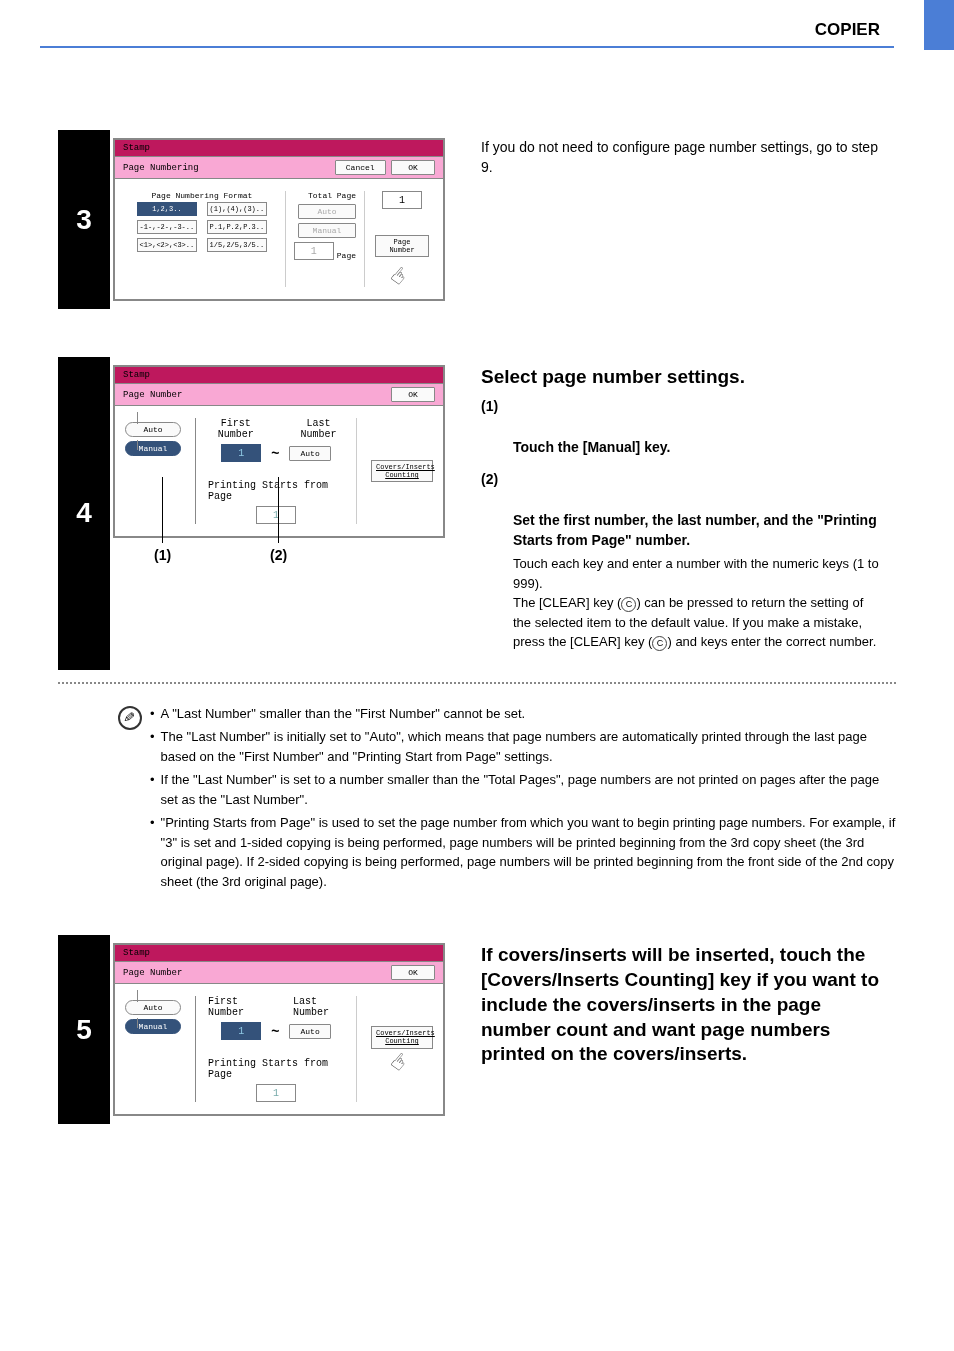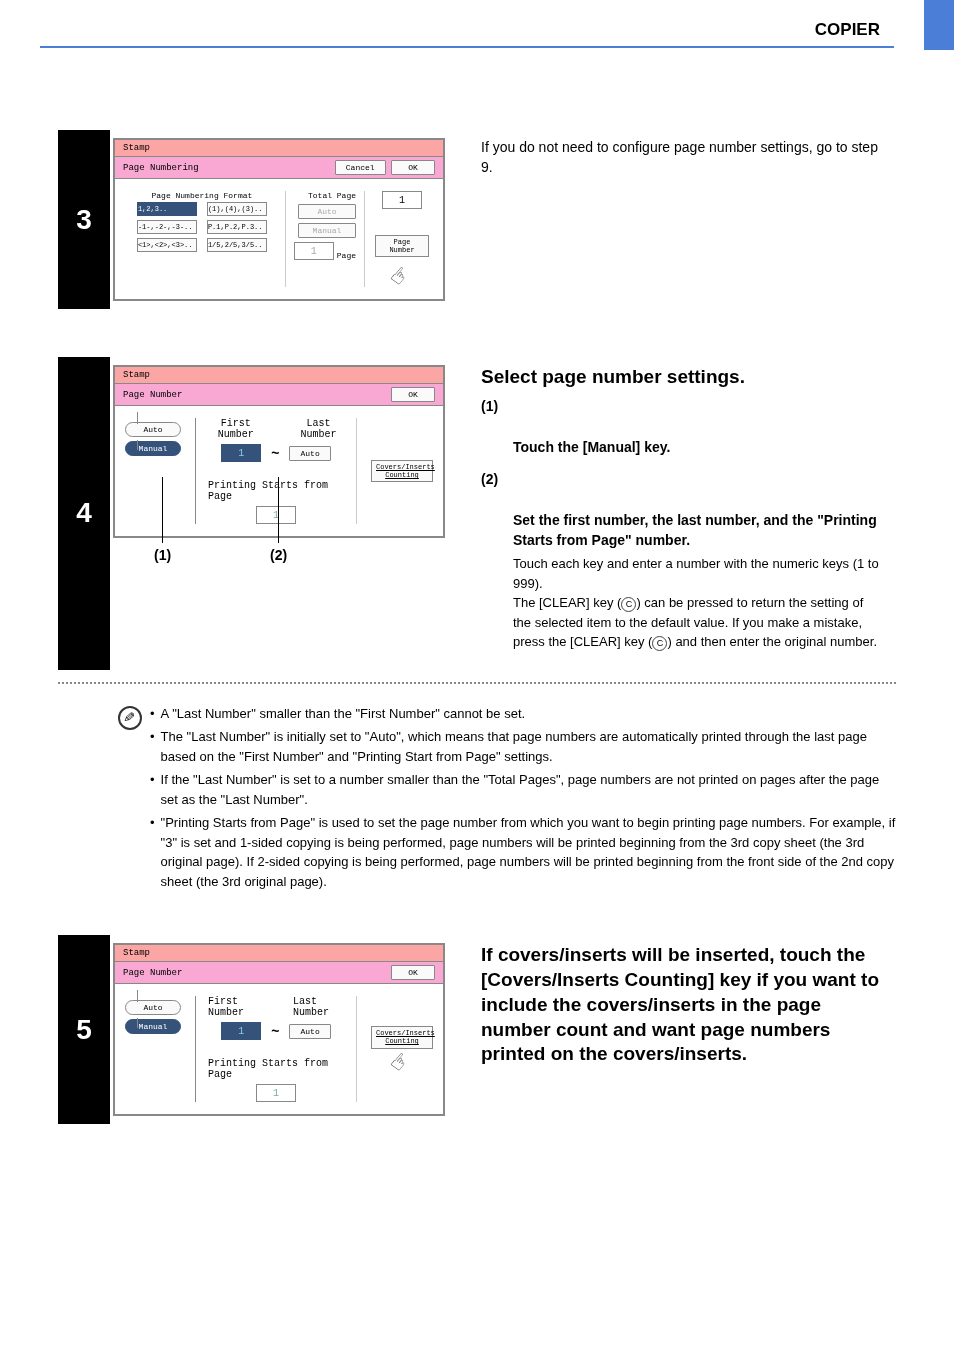--- a/index.html
+++ b/index.html
@@ -9,31 +9,31 @@
   .header-line { position: absolute; top: 46px; left: 40px; right: 60px; height: 2px; background: #4b7ed6; }
   .header-title { position: absolute; top: 20px; right: 74px; font-size: 17px; font-weight: bold; color: #000; }
   
   .step-row { display: flex; margin: 0 58px 0 58px; }
   .step-num-col { width: 52px; background: #000; color: #fff; display: flex; align-items: center; justify-content: center; font-size: 28px; font-weight: bold; }
   .step-content { flex: 1; display: flex; align-items: flex-start; }
   .step-panel { padding: 8px 12px 8px 3px; }
   .step-text { padding: 8px 16px 8px 24px; flex: 1; }
   
   .screen { width: 332px; border: 2px solid #888; background: #fff; position: relative; }
-  .screen-tab { border-bottom: 1px solid #888; padding: 3px 8px; font-family: 'Courier New', monospace; font-size: 9px; background: #fca5a5; }
+  .screen-tab { border-bottom: 1px solid #888; padding: 3px 8px; font-family: 'Courier New', monospace; font-size: 9px; background: #be185d; }
   .screen-title-row { border-bottom: 1px solid #888; padding: 3px 8px; font-family: 'Courier New', monospace; font-size: 9px; background: #f9a8d4; display: flex; justify-content: space-between; align-items: center; }
   .screen-body { padding: 12px 10px; background: #fff; position: relative; min-height: 120px; }
   
   .ui-btn { border: 1px solid #888; padding: 2px 10px; font-family: 'Courier New', monospace; font-size: 8px; background: #fafafa; display: inline-block; text-align: center; min-width: 44px; border-radius: 1px; }
   .ui-btn-small { min-width: 58px; font-size: 8px; }
   
   .format-section { display: flex; gap: 10px; }
   .format-col { display: flex; flex-direction: column; gap: 4px; }
   .format-label { font-family: 'Courier New', monospace; font-size: 8px; text-align: center; margin-bottom: 2px; }
-  .format-btn { border: 1px solid #888; padding: 2px 0; font-family: 'Courier New', monospace; font-size: 7px; width: 60px; background: #fafafa; }
+  .format-btn { border: 1px solid #888; padding: 2px 0; font-family: 'Courier New', monospace; font-size: 7px; text-align: center; width: 60px; background: #fafafa; }
   .format-btn.dark { background: #34527a; color: #fff; border-color: #34527a; }
   
   .vert-divider { border-left: 1px solid #888; }
   .right-label { font-family: 'Courier New', monospace; font-size: 8px; }
   .num-box { border: 1px solid #888; width: 40px; height: 18px; display: flex; align-items: center; justify-content: center; font-family: 'Courier New', monospace; font-size: 10px; background: #fff; }
   .num-box.dark { background: #34527a; color: #8fc9e4; border-color: #34527a; }
   .page-label { font-family: 'Courier New', monospace; font-size: 8px; }
   .page-number-btn { border: 1px solid #888; padding: 2px 4px; font-family: 'Courier New', monospace; font-size: 7px; background: #fafafa; width: 54px; text-align: center; }
   
   .pointer-hand { display: inline-block; width: 24px; height: 24px; position: relative; }
@@ -205,21 +205,21 @@
             <div class="sub-content">
               <div class="sub-heading">Touch the [Manual] key.</div>
             </div>
           </div>
           <div class="sub-item">
             <div class="sub-num">(2)</div>
             <div class="sub-content">
               <div class="sub-heading">Set the first number, the last number, and the "Printing Starts from Page" number.</div>
               <div class="sub-body">Touch each key and enter a number with the numeric keys (1 to 999).</div>
               <div class="sub-body">
-                <span>The [CLEAR] key (</span><span class="clear-key">C</span><span>) can be pressed to return the setting of the selected item to the default value. If you make a mistake, press the [CLEAR] key (</span><span class="clear-key">C</span><span>) and then enter the original number.</span>
+                <span>The [CLEAR] key (</span><span class="clear-key">C</span><span>) can be pressed to return the setting of the selected item to the default value. If you make a mistake, press the [CLEAR] key (</span><span class="clear-key">C</span><span>) and keys enter the correct number.</span>
               </div>
             </div>
           </div>
         </div>
       </div>
     </div>
   </div>
 </div>
 
 <div class="dotted-sep"></div>

